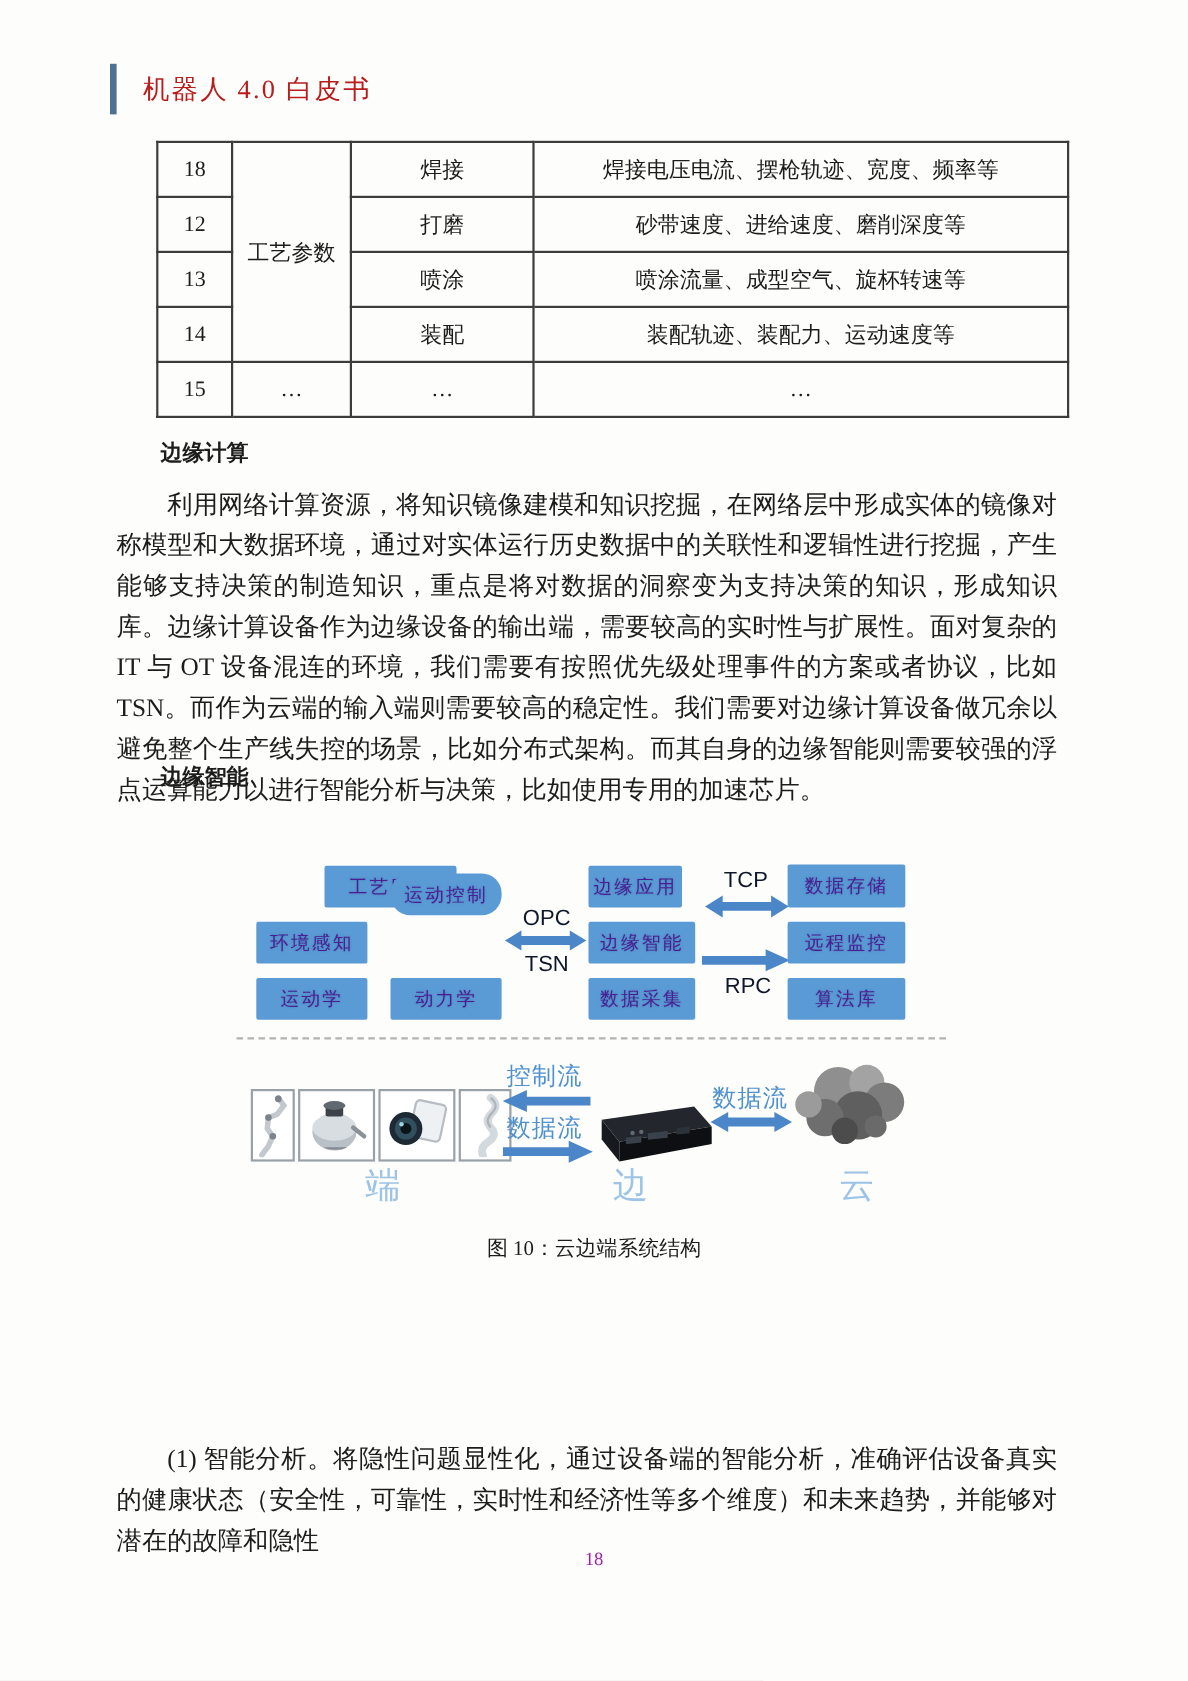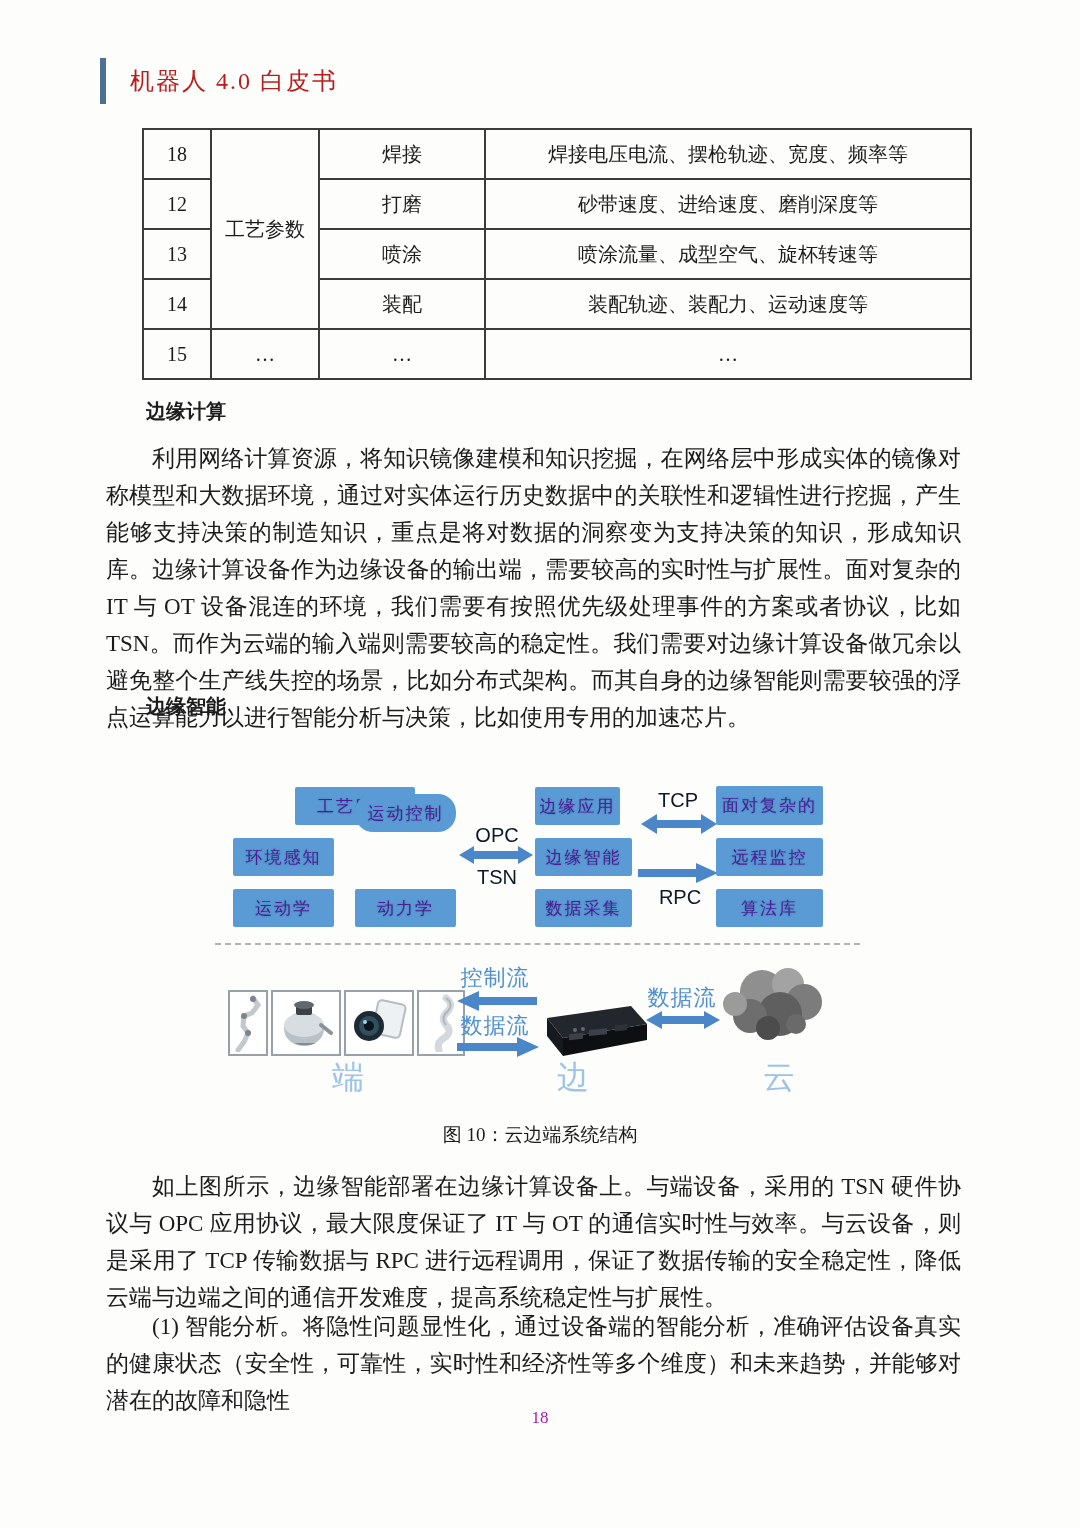--- a/index.html
+++ b/index.html
@@ -117,21 +117,21 @@
 
     <div class="proto" style="left:642px;top:789px;">TCP</div>
     <svg class="arrow-svg" style="left:640px;top:811px;" width="78" height="26" viewBox="0 0 78 26">
       <path d="M1 13 L17 3 L17 9 L61 9 L61 3 L77 13 L61 23 L61 17 L17 17 L17 23 Z" fill="#4a86c8"></path>
     </svg>
     <svg class="arrow-svg" style="left:638px;top:861px;" width="80" height="24" viewBox="0 0 80 24">
       <path d="M0 8 L58 8 L58 2 L80 12 L58 22 L58 16 L0 16 Z" fill="#4a86c8"></path>
     </svg>
     <div class="proto" style="left:644px;top:886px;">RPC</div>
 
-    <div class="dbox" style="left:716px;top:786px;width:107px;height:39px;">面对复杂的</div>
+    <div class="dbox" style="left:716px;top:786px;width:107px;height:39px;">数据存储</div>
     <div class="dbox" style="left:716px;top:838px;width:107px;height:38px;">远程监控</div>
     <div class="dbox" style="left:716px;top:889px;width:107px;height:38px;">算法库</div>
 
     <div class="dash-divider"></div>
 
     <div class="device-strip">
       <div class="device-box" style="width:36px;">
         <svg width="30" height="58" viewBox="0 0 30 58">
           <path d="M20 4 l5 7 l-6 8 l-8 3 l-1 10 l5 7 l-4 9 l-6 8" stroke="#c2c8cd" stroke-width="5" fill="none" stroke-linecap="round"></path>
           <circle cx="20" cy="5" r="3" fill="#7d838a"></circle>
@@ -202,18 +202,17 @@
       <circle cx="86" cy="66" r="10" fill="#6a6a6a"></circle>
     </svg>
 
     <div class="tierlbl" style="left:306px;top:1056px;">端</div>
     <div class="tierlbl" style="left:531px;top:1056px;">边</div>
     <div class="tierlbl" style="left:737px;top:1056px;">云</div>
   </div>
 
   <div class="fig-caption">图 10：云边端系统结构</div>
 
-  <p class="para" style="top:1168px;">如上图所示，边缘智能部署在边缘计算设备上。与端设备，采用的 TSN 硬件协议与 OPC 应用协议，最大限度保证了 IT 与 OT 的通信实时性与效率。与云设备，则是采用了 TCP 传输数据与 RPC 进行远程调用，保证了数据传输的安全稳定性，降低云端与边端之间的通信开发难度，提高系统稳定性与扩展性。</p>
   <p class="para" style="top:1308px;">(1) 智能分析。将隐性问题显性化，通过设备端的智能分析，准确评估设备真实的健康状态（安全性，可靠性，实时性和经济性等多个维度）和未来趋势，并能够对潜在的故障和隐性</p>
 
   <div class="page-num">18</div>
 
 </div>
 
 </body></html>

